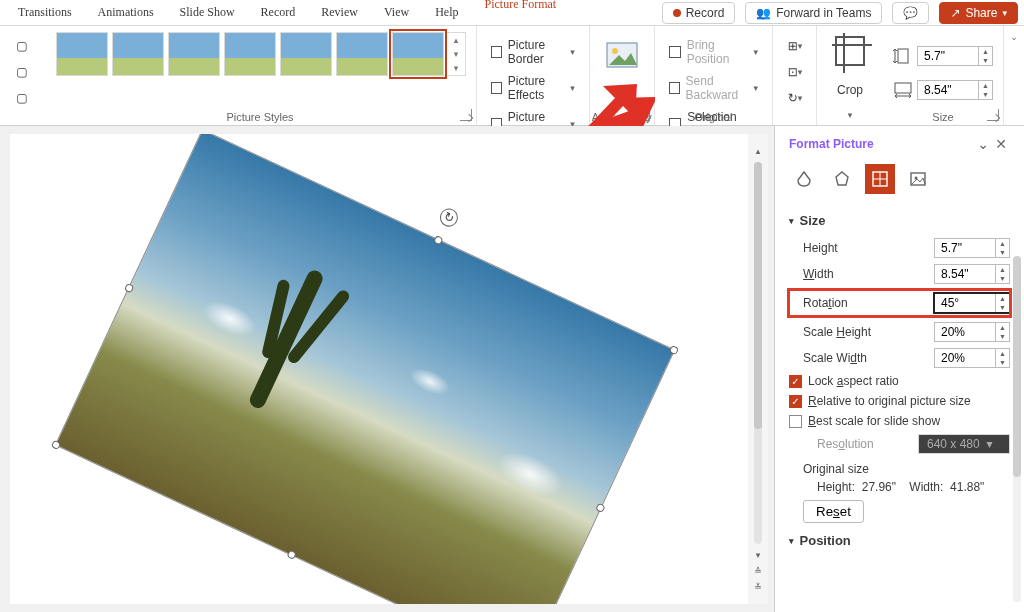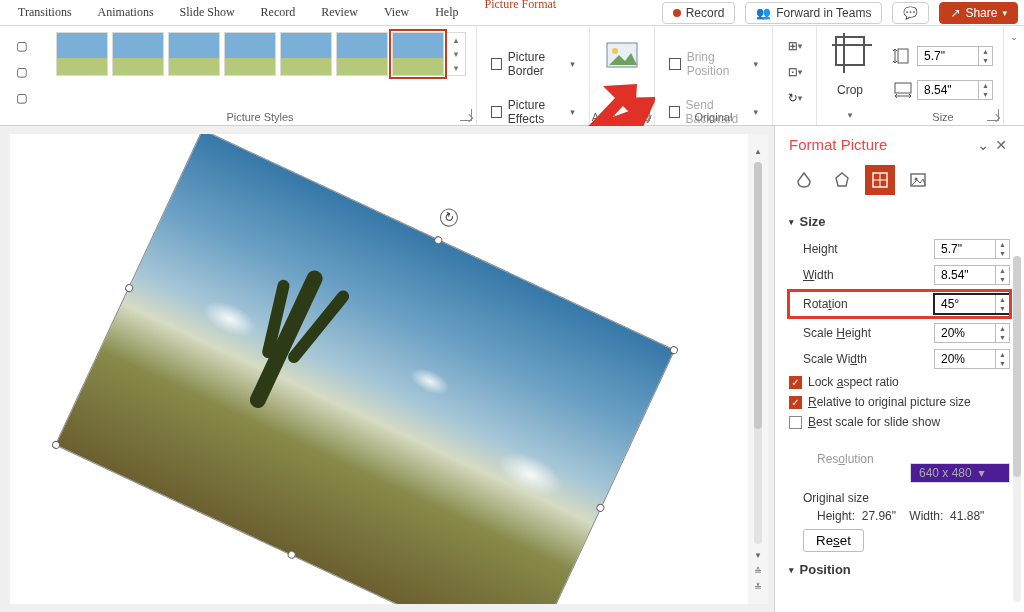--- a/index.html
+++ b/index.html
@@ -21,21 +21,21 @@
   .launcher { position: absolute; right: 4px; bottom: 4px; width: 12px; height: 12px; border: 1px solid #888; border-left: none; border-top: none; cursor: pointer; }
   .launcher::after { content: ""; position: absolute; right: -1px; bottom: -1px; width: 5px; height: 5px; border-right: 1px solid #888; border-bottom: 1px solid #888; transform: rotate(-45deg); }
 
   .col { display: flex; flex-direction: column; gap: 6px; padding: 4px 0; }
   .iconbtn { width: 24px; height: 20px; border: 1px solid transparent; cursor: pointer; display: flex; align-items: center; justify-content: center; }
   .thumb { width: 52px; height: 44px; border: 1px solid #d9d9d9; background: linear-gradient(#7ab0d8 60%, #b6c97a 60%); margin: 0 2px; cursor: pointer; position: relative; }
   .thumb.sel { outline: 2px solid #c43e1c; outline-offset: 1px; }
   .thumbs { display: flex; align-items: center; }
   .more { width: 20px; height: 44px; border: 1px solid #d9d9d9; display: flex; flex-direction: column; cursor: pointer; }
   .more div { flex: 1; display: flex; align-items: center; justify-content: center; color: #777; font-size: 9px; }
-  .menurow { display: flex; align-items: center; gap: 6px; padding: 2px 4px; cursor: pointer; font-size: 12px; color: #3b3b3b; margin-top: 12px; }
+  .menurow { display: flex; align-items: center; gap: 6px; padding: 2px 4px; cursor: pointer; font-size: 12px; color: #3b3b3b; }
   .menurow.disabled { color: #aaa; }
   .chev { font-size: 9px; color: #666; }
   .sq { display: inline-block; width: 14px; height: 12px; border: 1px solid #555; background: #fff; }
 
   .cropbtn { display: flex; flex-direction: column; align-items: center; gap: 17px; cursor: pointer; padding: 4px 8px; }
   .cropicon { width: 30px; height: 30px; border: 2px solid #555; position: relative; }
   .cropicon::before, .cropicon::after { content: ""; position: absolute; background: #555; }
   .cropicon::before { width: 2px; height: 40px; left: 6px; top: -5px; }
   .cropicon::after { width: 40px; height: 2px; top: 6px; left: -5px; }
 
@@ -62,40 +62,40 @@
 
   .arrow-annotation { position: absolute; left: 575px; top: 50px; width: 80px; height: 80px; pointer-events: none; }
 
   .sidescroll { width: 20px; background: #f5f5f5; display: flex; flex-direction: column; align-items: center; padding: 12px 0; gap: 6px; }
   .sidescroll .track { flex: 1; width: 8px; background: #e3e3e3; border-radius: 4px; position: relative; }
   .sidescroll .track .th { position: absolute; top: 0; left: 0; right: 0; height: 70%; background: #c8c8c8; border-radius: 4px; }
 
   
   .pane { width: 250px; border-left: 1px solid #d0d0d0; background: #fff; display: flex; flex-direction: column; position: relative; }
   .panehdr { display: flex; align-items: center; padding: 10px 14px 6px 14px; }
-  .panehdr h2 { font-size: 15px; font-weight: 400; color: #ef4444; flex: 1; }
+  .panehdr h2 { font-size: 12px; font-weight: 700; color: #8b5cf6; flex: 1; }
   .paneclose { width: 18px; cursor: pointer; color: #666; font-size: 14px; text-align: center; }
   .panetabs { display: flex; gap: 8px; padding: 6px 14px 10px 14px; border-bottom: 1px solid transparent; }
   .ptab { width: 30px; height: 30px; display: flex; align-items: center; justify-content: center; cursor: pointer; color: #666; }
   .ptab.active { background: #c43e1c; color: #fff; }
 
   .panebody { padding: 8px 14px; overflow: auto; flex: 1; }
   .section { margin-bottom: 10px; }
   .sechdr { display: flex; align-items: center; gap: 6px; font-weight: 600; font-size: 13px; margin-bottom: 10px; cursor: pointer; }
   .sechdr .caret { font-size: 9px; }
   .row { display: flex; align-items: center; margin: 6px 0; }
   .row label { flex: 1; font-size: 12px; color: #3b3b3b; }
   .row.hl { outline: 3px solid #e03c2a; outline-offset: -1px; padding: 3px 0; }
   .row .spinbox.hl { outline: 2px solid #222; outline-offset: -1px; }
   .row.indent { padding-left: 14px; }
   .chk { display: flex; align-items: center; gap: 6px; margin: 6px 0; }
   .chk .box { width: 13px; height: 13px; border: 1px solid #888; background: #fff; display: flex; align-items: center; justify-content: center; }
   .chk .box.checked { background: #c43e1c; border-color: #c43e1c; color: #fff; font-size: 10px; }
   .resetbtn { border: 1px solid #bcbcbc; background: #fff; padding: 3px 12px; cursor: pointer; border-radius: 3px; margin-top: 6px; }
-  .reso { border: 1px solid #d8d8d8; background: #4c1d95; color: #aaa; padding: 2px 8px; width: 100px; font-size: 12px; margin-top: 28px; }
+  .reso { border: 1px solid #d8d8d8; background: #404040; color: #aaa; padding: 2px 8px; width: 92px; font-size: 12px; }
   .pane .scroll { position: absolute; right: 3px; top: 130px; bottom: 10px; width: 8px; background: #f0f0f0; border-radius: 4px; }
   .pane .scroll .th { position: absolute; top: 0; left: 0; right: 0; height: 64%; background: #cfcfcf; border-radius: 4px; }
 
   .u { text-decoration: underline; }
 </style>
 </head>
 <body>
 
 <div class="tabrow">
   <div class="tab">Transitions</div>

